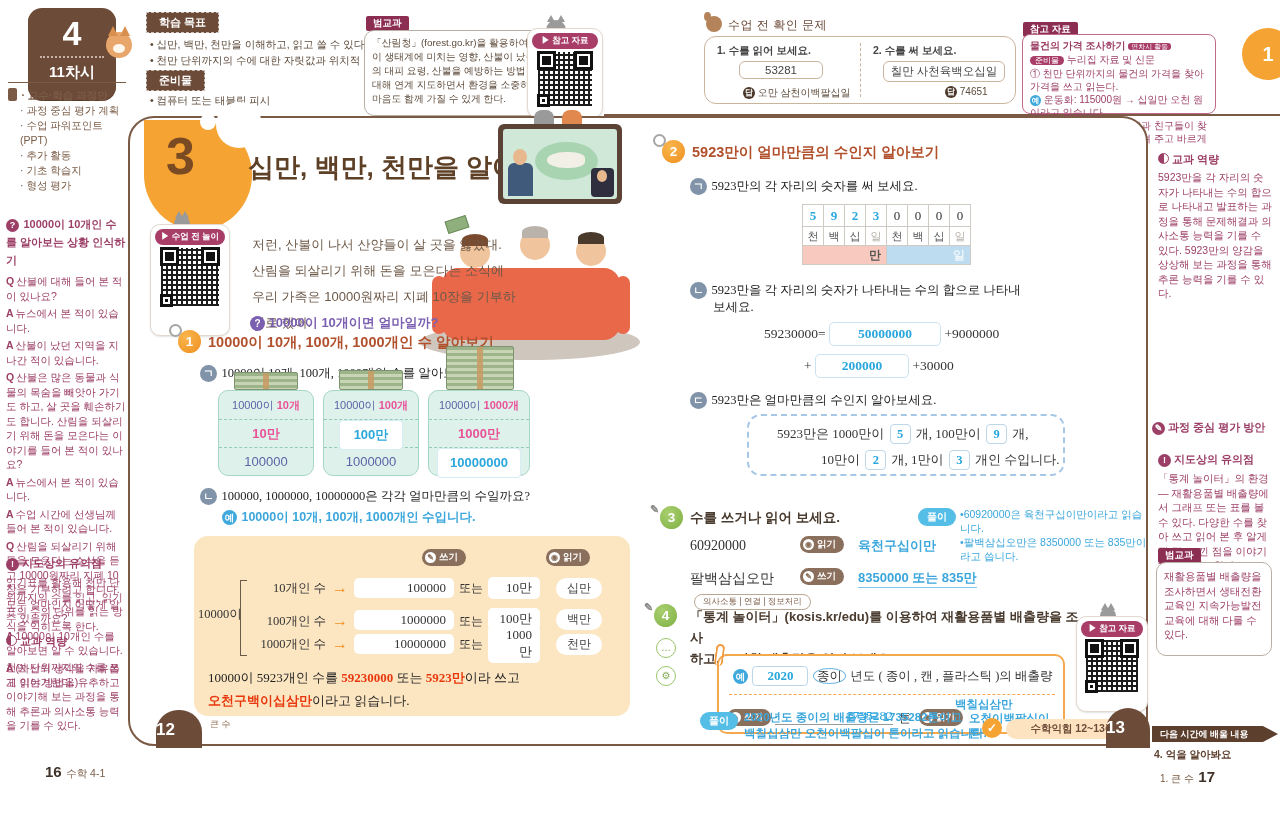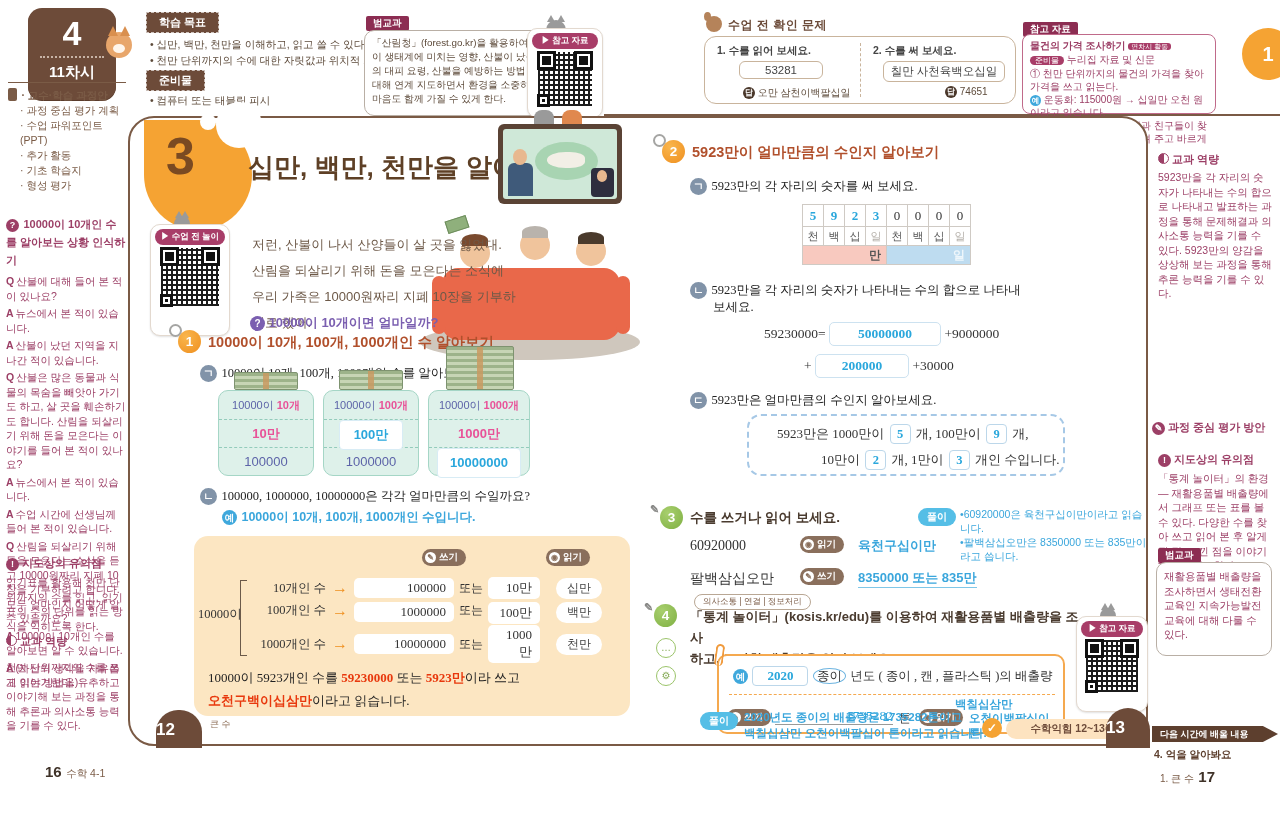--- a/index.html
+++ b/index.html
@@ -177,21 +177,21 @@
     <div class="qr" style="width:54px;height:54px">
         <span class="bl"></span>
       </div>
   </div>
 
   <div class="abs" style="left:706px;top:16px">
     <div style="width:16px;height:16px;border-radius:50%;background:#b5835a;position:relative">
       <span style="position:absolute;left:-2px;top:-4px;width:7px;height:9px;background:#b5835a;border-radius:50%"></span>
     </div>
   </div>
-  <div class="abs" style="left:728px;top:17px;font-size:12px;font-weight:bold;color:#6b4a38;letter-spacing:.5px">수업 전 확인 문제</div>
+  <div class="abs" style="left:728px;top:17px;font-size:12px;font-weight:normal;color:#6b4a38;letter-spacing:.5px">수업 전 확인 문제</div>
   <div class="abs pcheck" style="left:704px;top:36px;width:312px;height:68px">
     <div class="abs" style="left:155px;top:6px;height:54px;border-left:1.5px dashed #c9b49c"></div>
     <div class="abs" style="left:12px;top:7px;font-size:10.5px;color:#444;font-weight:bold">1. 수를 읽어 보세요.</div>
     <div class="abs valbox" style="left:34px;top:24px;width:84px;padding:2px 0">53281</div>
     <div class="abs" style="left:38px;top:49px;font-size:10px;color:#5d4a3a"><span class="ansdot">답</span> <span>오만 삼천이백팔십일</span></div>
     <div class="abs" style="left:168px;top:7px;font-size:10.5px;color:#444;font-weight:bold">2. 수를 써 보세요.</div>
     <div class="abs valbox" style="left:178px;top:24px;width:122px;padding:2px 0">칠만 사천육백오십일</div>
     <div class="abs" style="left:240px;top:49px;font-size:10px;color:#5d4a3a"><span class="ansdot">답</span> <span>74651</span></div>
   </div>
 
@@ -353,21 +353,21 @@
         <div class="abs bracket" style="left:46px;top:44px;height:76px"></div>
         <div class="abs" style="left:56px;top:38px;width:374px">
           <div style="height:28px;display:flex;align-items:center">
             <span class="serif" style="width:76px;text-align:right;font-size:12.5px">10개인 수</span>
             <span class="oarrow" style="width:28px;text-align:center">→</span>
             <span class="wbox" style="width:100px">100000</span>
             <span class="serif" style="width:34px;text-align:center;font-size:12px">또는</span>
             <span class="wbox" style="width:52px">10만</span>
             <span class="rpill" style="margin-left:16px">십만</span>
           </div>
-          <div style="height:28px;display:flex;align-items:flex-start">
+          <div style="height:28px;display:flex;align-items:flex-end">
             <span class="serif" style="width:76px;text-align:right;font-size:12.5px">100개인 수</span>
             <span class="oarrow" style="width:28px;text-align:center">→</span>
             <span class="wbox" style="width:100px">1000000</span>
             <span class="serif" style="width:34px;text-align:center;font-size:12px">또는</span>
             <span class="wbox" style="width:52px">100만</span>
             <span class="rpill" style="margin-left:16px">백만</span>
           </div>
           <div style="height:28px;display:flex;align-items:center">
             <span class="serif" style="width:76px;text-align:right;font-size:12.5px">1000개인 수</span>
             <span class="oarrow" style="width:28px;text-align:center">→</span>

